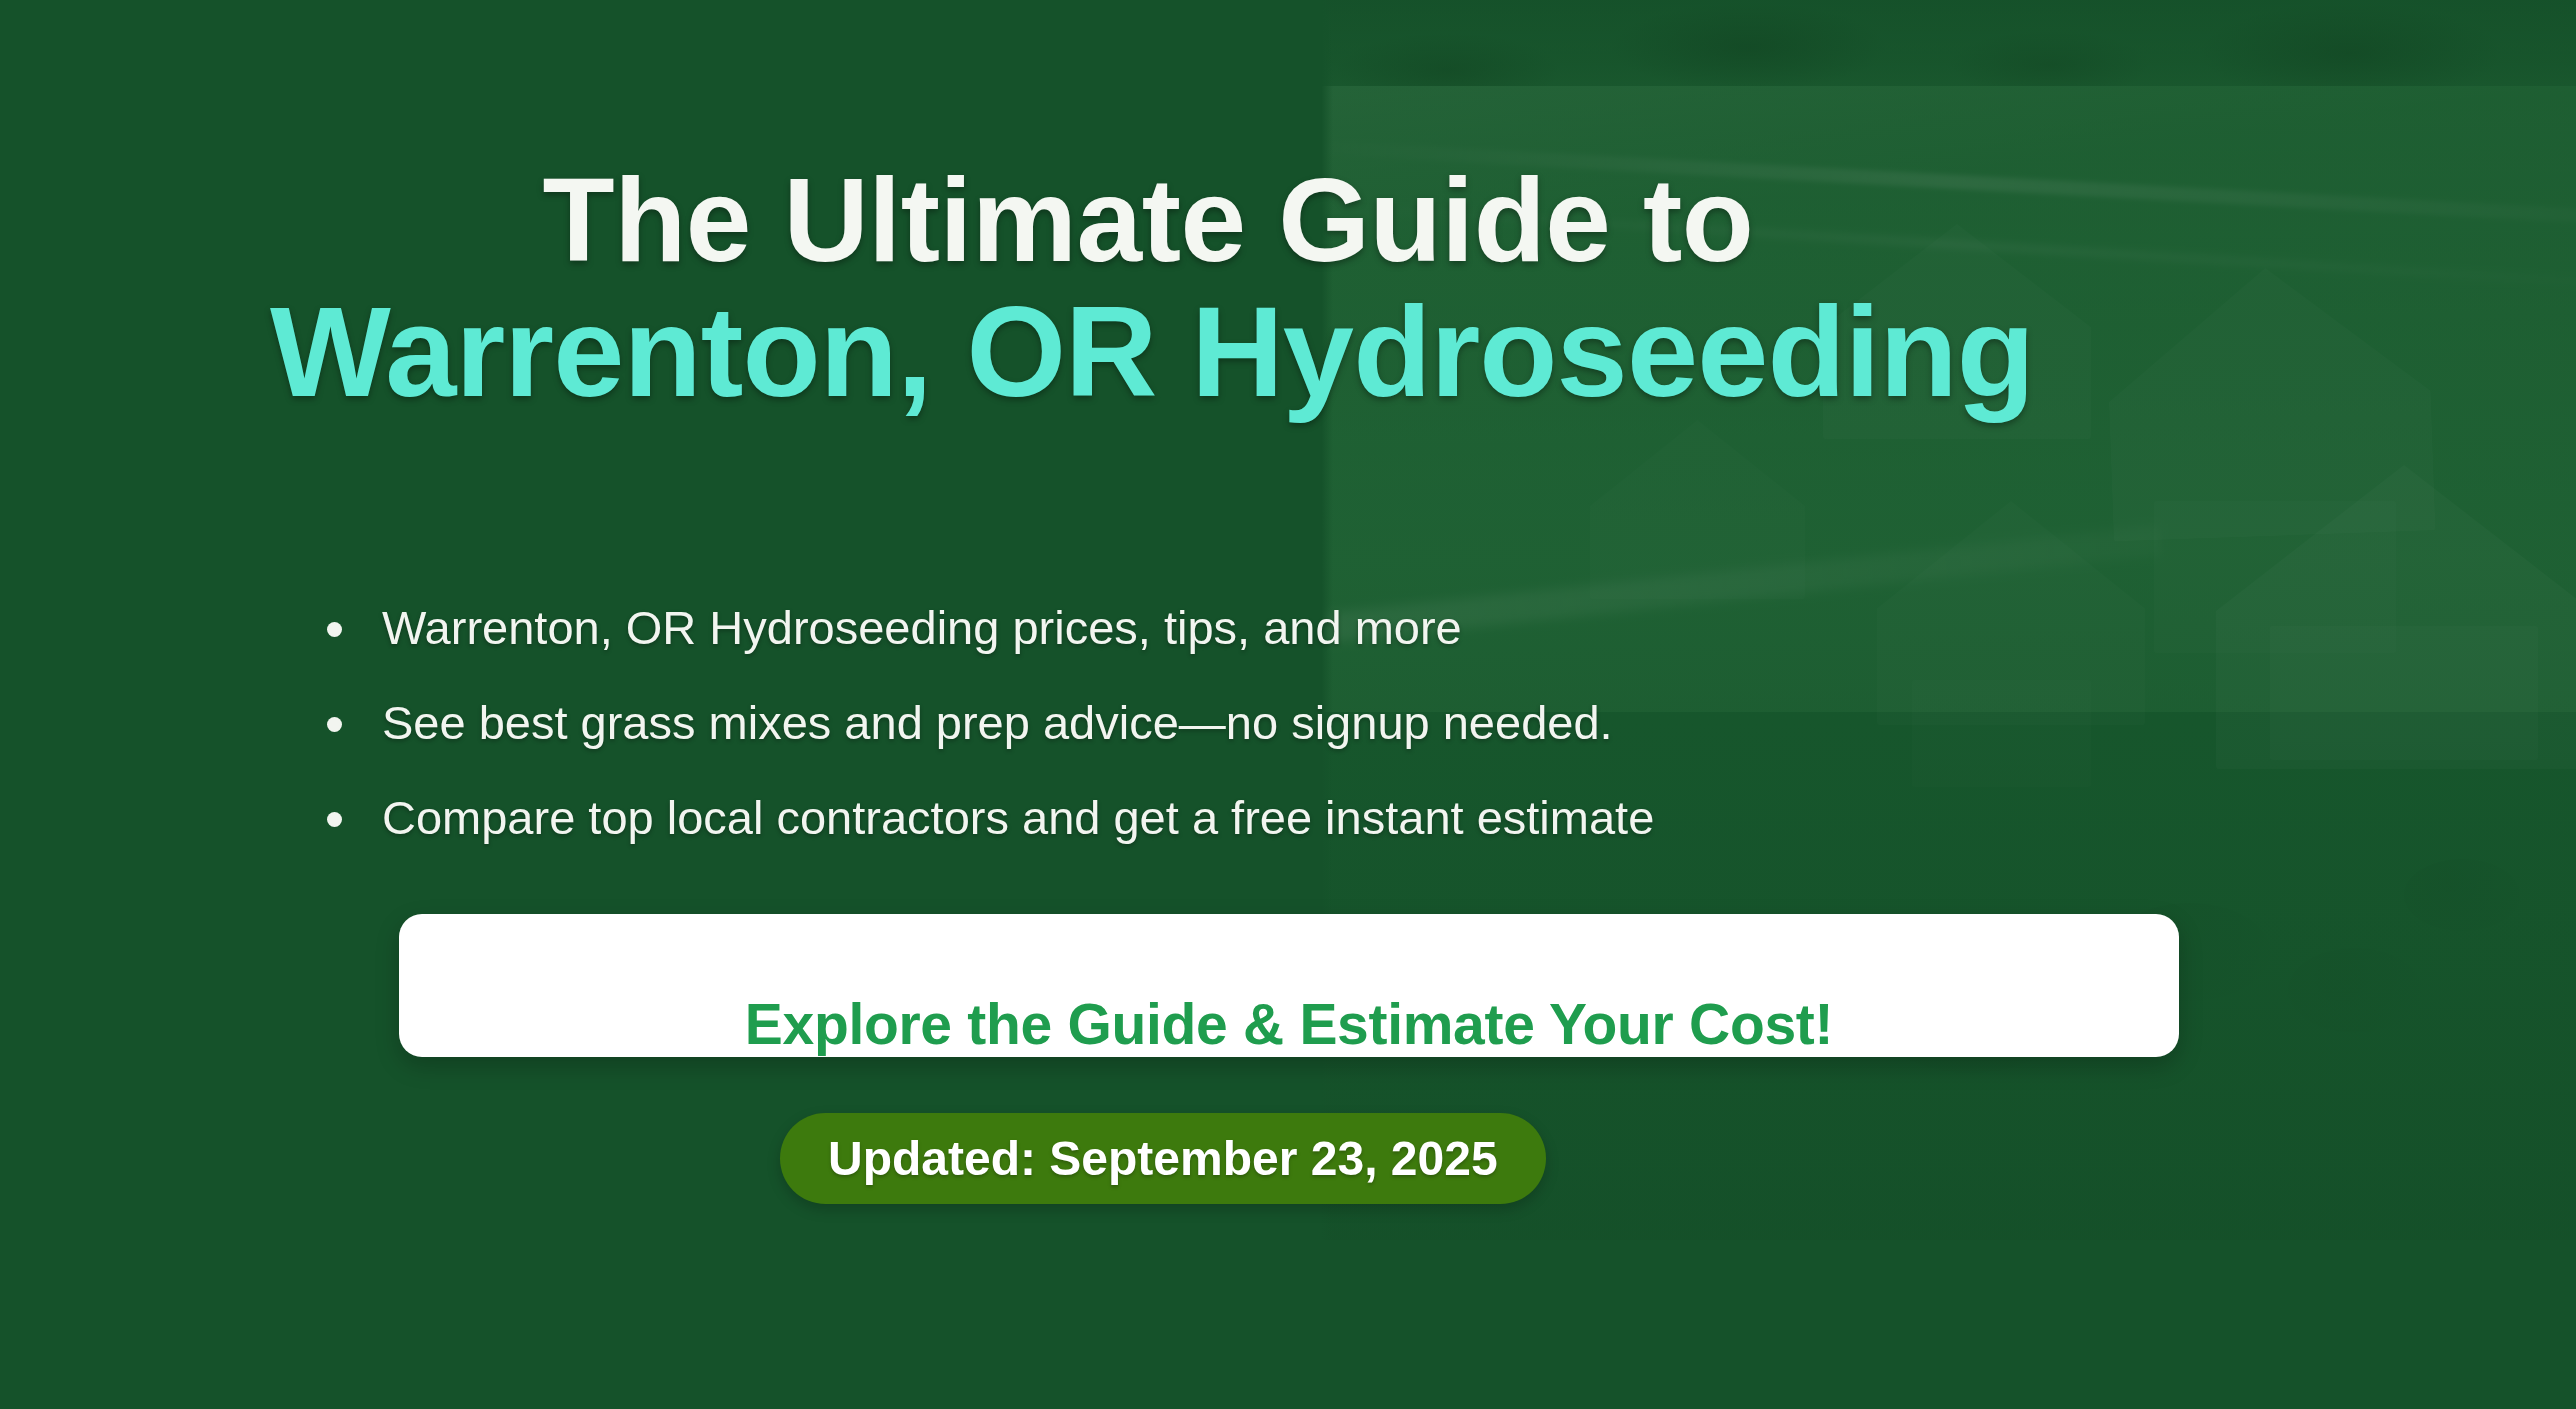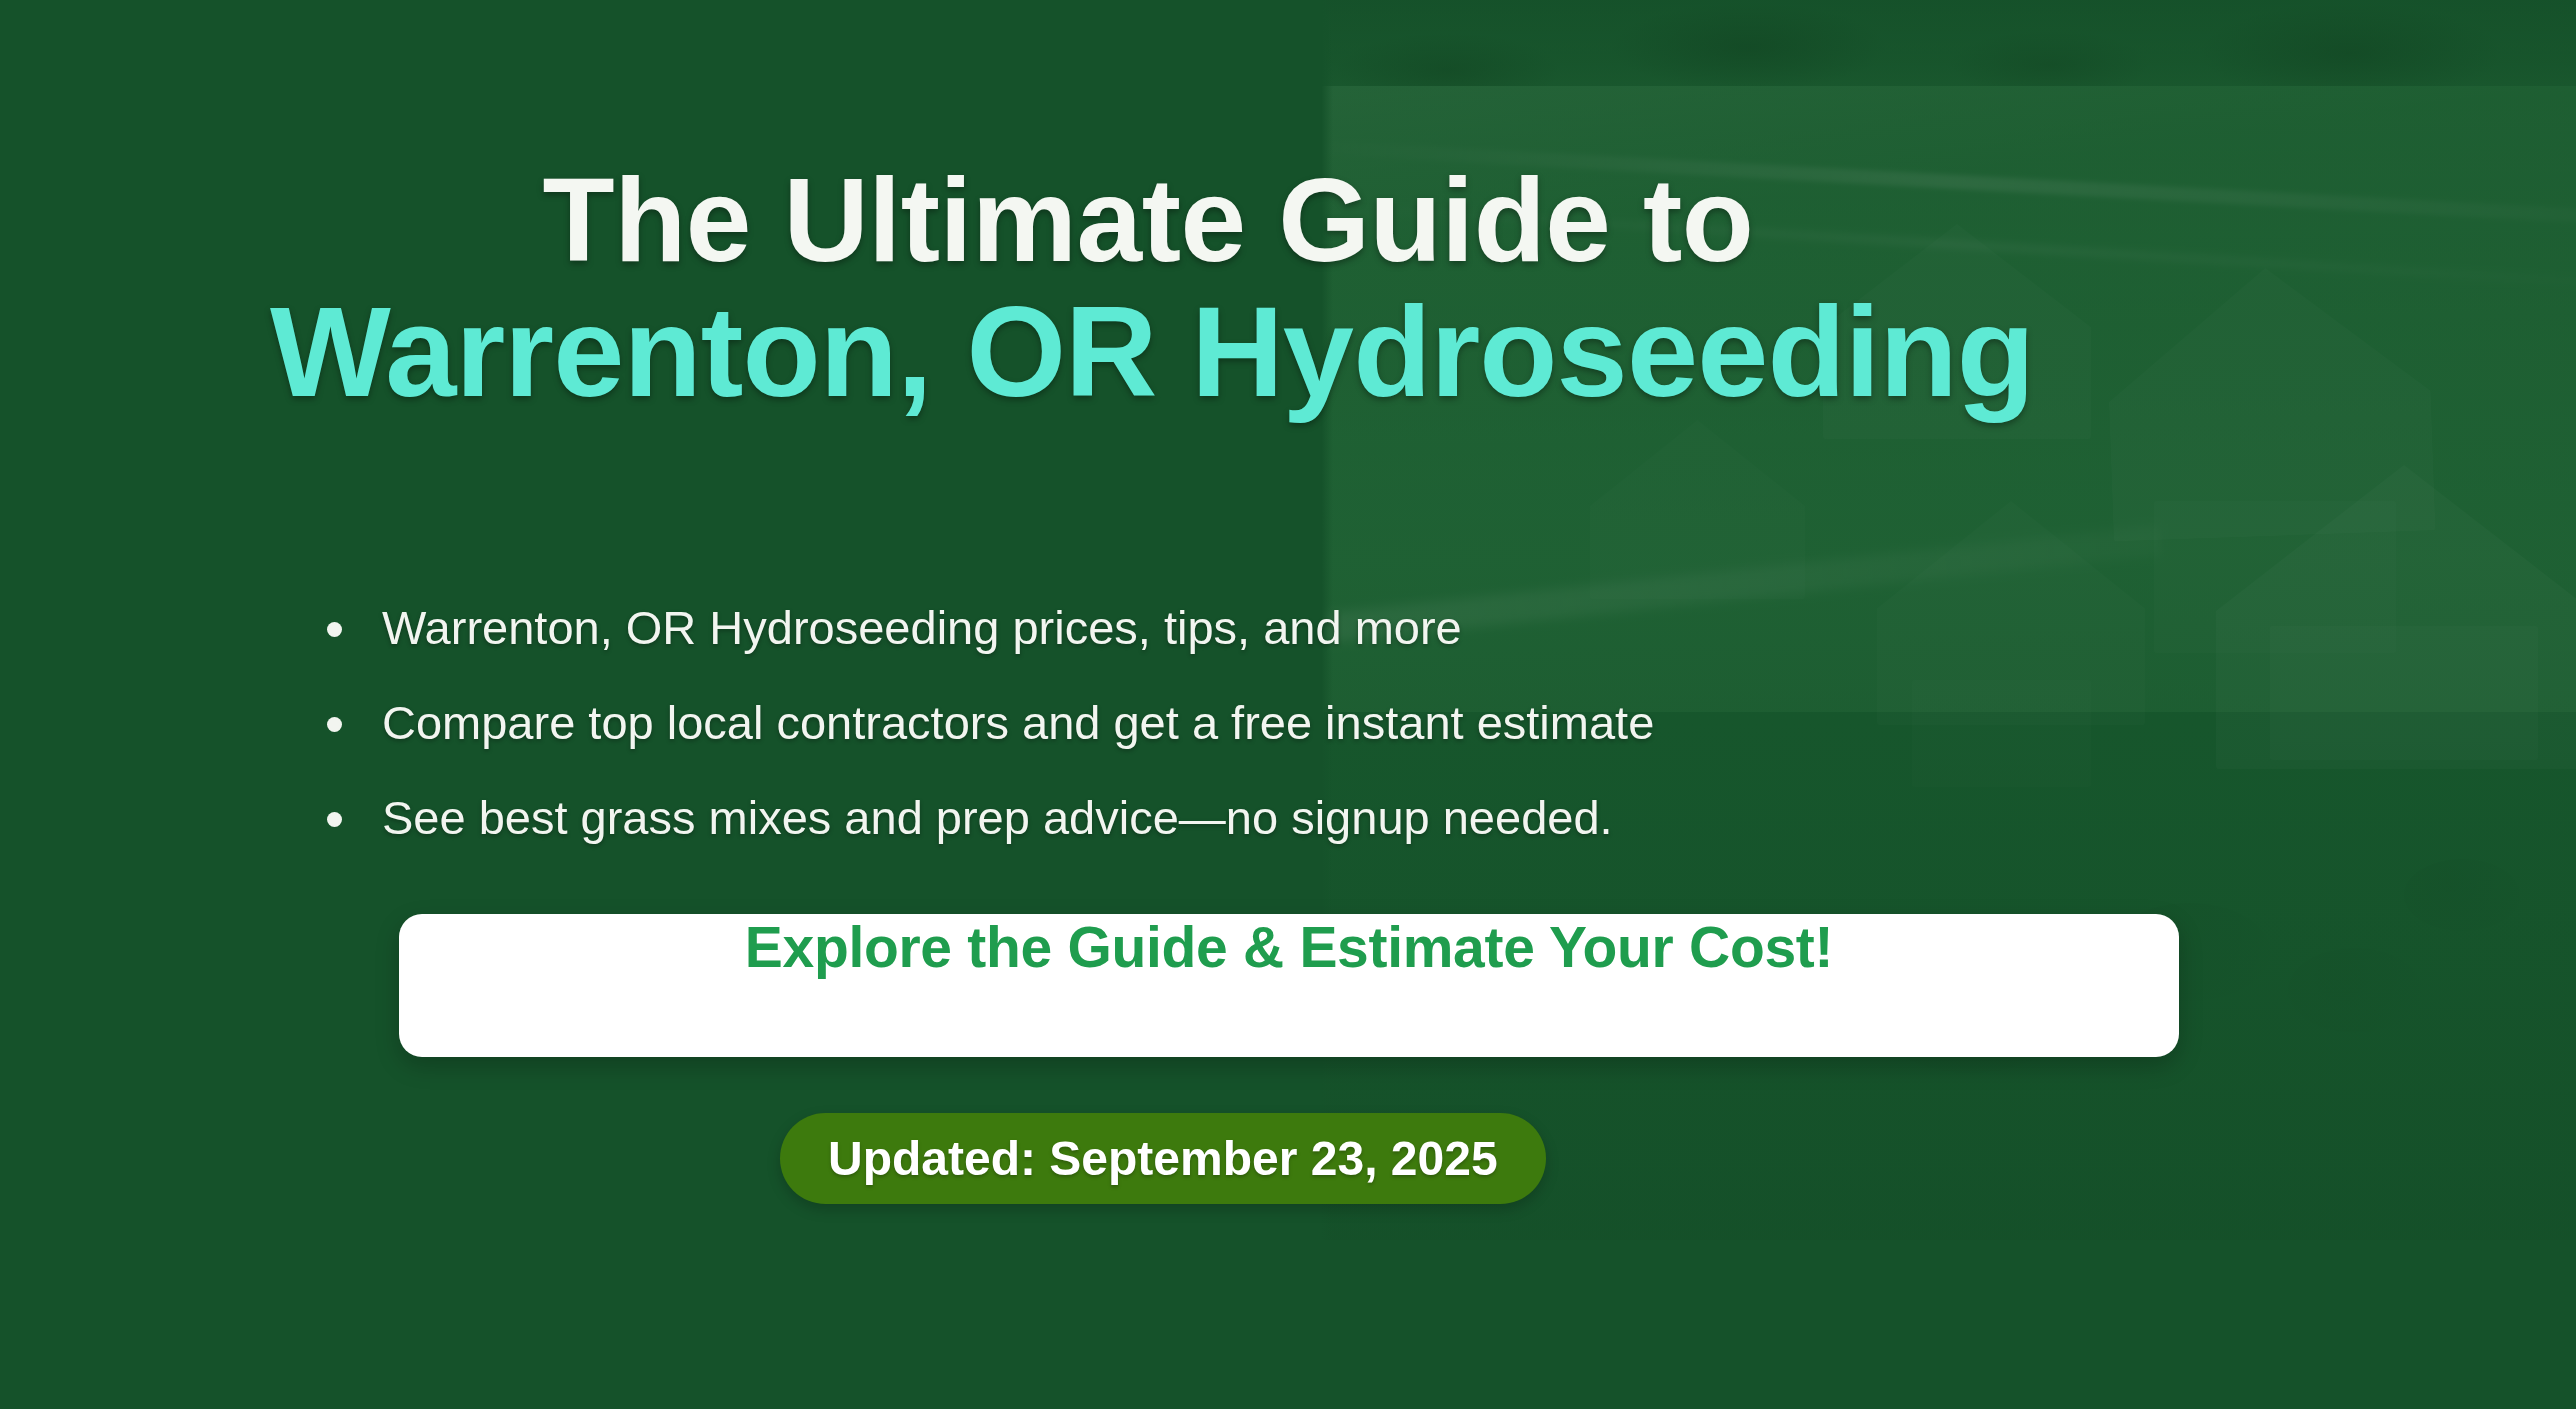--- a/index.html
+++ b/index.html
@@ -155,21 +155,21 @@
     border-radius:50%;
     background:#f2f5f0;
   }
 
   .cta {
     position:absolute;
     left:399px; top:914px;
     width:1780px; height:143px;
     background:#ffffff;
     border-radius:23px;
-    display:flex; align-items:flex-start; justify-content:center;
+    display:flex; align-items:flex-end; justify-content:center;
     box-shadow:0 9px 23px rgba(0,0,0,.22);
     cursor:pointer;
   }
   .cta-label {
     font-size:57px;
     font-weight:bold;
     color:#1f9d4e;
     letter-spacing:-0.3px;
     white-space:nowrap;
   }
@@ -224,22 +224,22 @@
 
   <div class="content">
 
     <h1 class="headline">
       <span class="hl-line1">The Ultimate Guide to</span>
       <span class="hl-line2">Warrenton, OR Hydroseeding</span>
     </h1>
 
     <ul class="bullets">
       <li>Warrenton, OR Hydroseeding prices, tips, and more</li>
+      <li>See best grass mixes and prep advice—no signup needed.</li>
       <li>Compare top local contractors and get a free instant estimate</li>
-      <li>See best grass mixes and prep advice—no signup needed.</li>
     </ul>
 
     <div class="cta">
       <span class="cta-label">Explore the Guide &amp; Estimate Your Cost!</span>
     </div>
 
     <div class="updated-badge">
       <span class="updated-label">Updated: September 23, 2025</span>
     </div>
 

